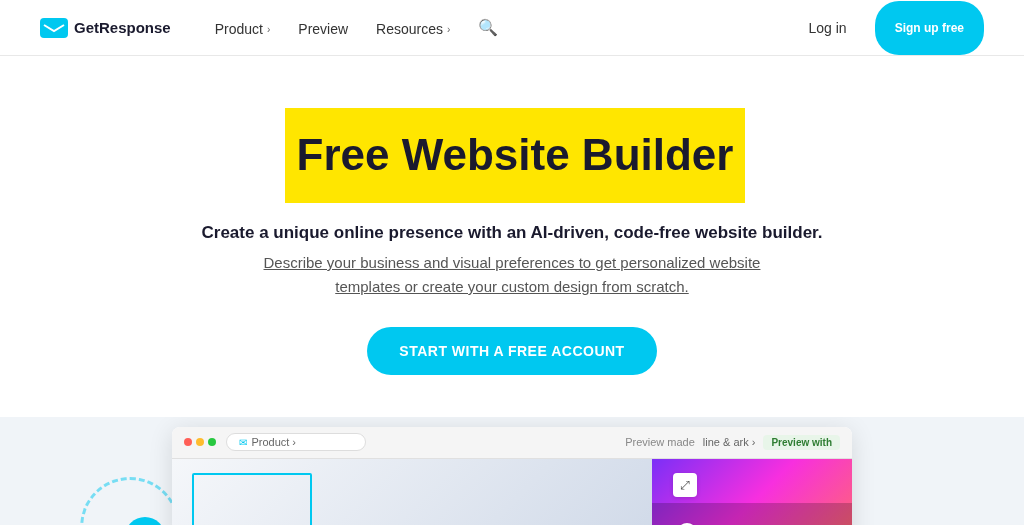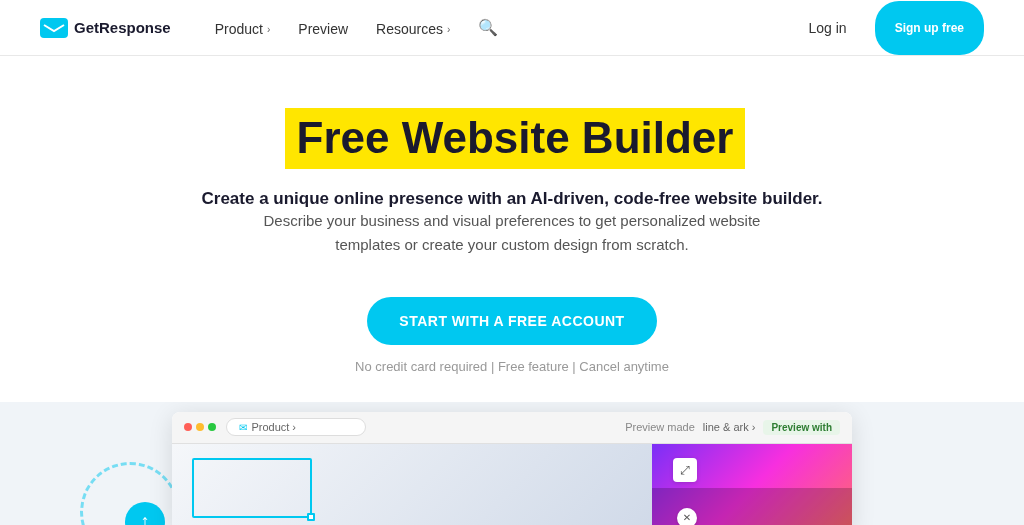--- a/index.html
+++ b/index.html
@@ -96,57 +96,57 @@
     }
     .hero-title-wrapper {
       display: inline-block;
       margin-bottom: 20px;
     }
     .hero-title {
       font-size: 44px;
       font-weight: 900;
       color: #1a1a2e;
       background: #ffe600;
-      padding: 4px 12px;
+      padding: 21px 12px;
       display: inline-block;
       line-height: 1.2;
       margin-left: 6px;
     }
     .hero-subtitle-main {
       font-size: 17px;
       font-weight: 700;
       color: #1a1a2e;
       margin-bottom: 0;
     }
     .hero-subtitle-desc {
       font-size: 15px;
       color: #555;
       line-height: 1.6;
       max-width: 560px;
-      margin: 0 auto 28px;
+      margin: 8px auto 28px;
+      text-decoration: underline;
     }
     .hero-cta-row {
       display: flex;
       align-items: center;
       justify-content: center;
       gap: 28px;
       margin-bottom: 14px;
     }
     .btn-cta-primary {
       background: #00c8f0;
       color: #fff;
       font-size: 14px;
       font-weight: 800;
       padding: 16px 32px;
       border-radius: 32px;
       border: none;
       cursor: pointer;
       letter-spacing: 0.5px;
       text-transform: uppercase;
-      margin-top: 12px;
     }
     .btn-cta-secondary {
       color: #00b5d8;
       font-size: 14px;
       font-weight: 700;
       background: none;
       border: none;
       cursor: pointer;
       letter-spacing: 0.3px;
       text-transform: uppercase;
@@ -369,21 +369,20 @@
     <h1 class="hero-title">Free Website Builder</h1>
   </div>
 
   <p class="hero-subtitle-main">Create a unique online presence with an AI-driven, code-free website builder.</p>
   <p class="hero-subtitle-desc">Describe your business and visual preferences to get personalized website templates or create your custom design from scratch.</p>
 
   <div class="hero-cta-row">
     <button class="btn-cta-primary">START WITH A FREE ACCOUNT</button>
   </div>
 
-  <p class="hero-fine-print">No credit card required | Free feature | Cancel anytime</p>
 </section>
 
 <div class="browser-mockup-area">
 
   <div class="deco-circle"></div>
   <div class="deco-arrow">
     <span>↑</span>
   </div>
 
   <div class="browser-window">

